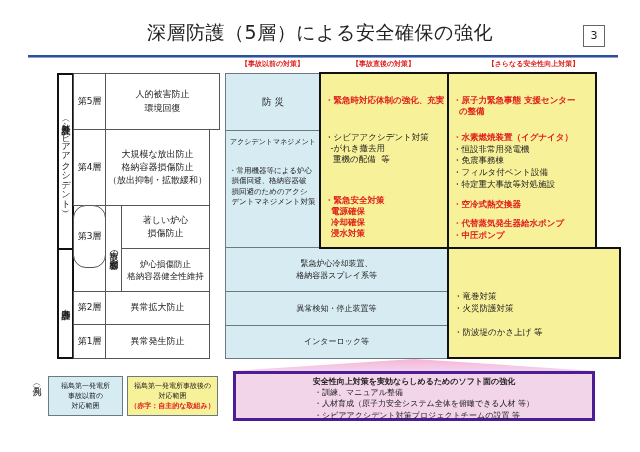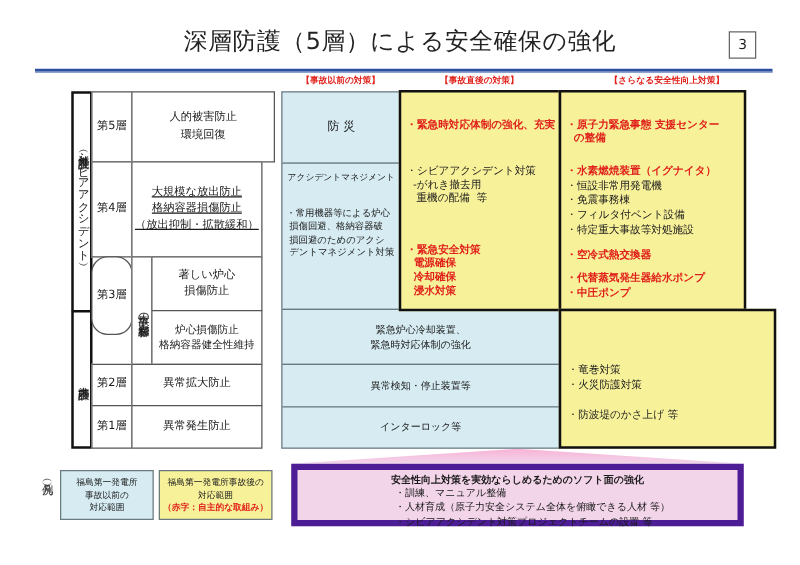--- a/index.html
+++ b/index.html
@@ -29,21 +29,21 @@
   .yellow { background: #f7f19a; border: 2px solid #111; }
   .rcell { position: absolute; font-size: 8.5px; line-height: 1.4; }
   .red { color: #e0201a; font-weight: bold; }
   .blk { color: #1a1a1a; }
   .center { display: flex; align-items: center; justify-content: center; text-align: center; }
 
   .legend-label { font-size: 9px; writing-mode: vertical-rl; text-orientation: upright; color: #333; }
   .legend-box { position: absolute; font-size: 7px; line-height: 1.45; text-align: center; display: flex; flex-direction: column; align-items: center; justify-content: center; }
 
   .soft-box {
-    left: 233px; top: 371px; width: 362px; height: 50px; background: #f3d5ea; border: 5px solid #4c1d95;
+    left: 233px; top: 371px; width: 362px; height: 50px; background: #f3d5ea; border: 3px solid #4c1d95;
     font-size: 8px; line-height: 1.4;
   }
   .arrow-band {
     left: 233px; top: 359px; width: 362px; height: 12px;
     background: linear-gradient(to bottom, #f7b3d6, #f3d5ea);
     clip-path: polygon(0 100%, 50% 0, 100% 100%);
   }
 </style>
 </head>
 <body>
@@ -62,21 +62,21 @@
   </div>
   <div class="cell thick" style="left:57px;top:248px;width:17px;height:111px;">
     <span class="vtext">設計基準内</span>
   </div>
 
   <div class="cell" style="left:73px;top:73px;width:33px;height:57px;">第5層</div>
   <div class="cell" style="left:105px;top:73px;width:115px;height:57px;white-space:pre-line;">人的被害防止
 環境回復</div>
 
   <div class="cell" style="left:73px;top:129px;width:33px;height:77px;">第4層</div>
-  <div class="cell" style="left:105px;top:129px;width:105px;height:77px;white-space:pre-line;text-decoration:underline;">大規模な放出防止
+  <div class="cell" style="left:105px;top:129px;width:105px;height:77px;white-space:pre-line;">大規模な放出防止
 格納容器損傷防止
 （放出抑制・拡散緩和）</div>
 
   <div class="cell" style="left:73px;top:205px;width:33px;height:63px;border-radius:13px;">第3層</div>
   <div class="cell" style="left:105px;top:205px;width:17px;height:87px;">
     <span class="vtext">事故の影響緩和</span>
   </div>
   <div class="cell" style="left:121px;top:205px;width:89px;height:44px;white-space:pre-line;">著しい炉心
 損傷防止</div>
   <div class="cell" style="left:121px;top:248px;width:89px;height:44px;white-space:pre-line;font-size:8.5px;">炉心損傷防止
@@ -93,21 +93,21 @@
 
   <div class="rcell blue center" style="left:225px;top:73px;width:96px;height:58px;font-size:9.5px;">防 災</div>
   <div class="rcell blue" style="left:225px;top:130px;width:96px;height:118px;padding:7px 3px;">
     <div style="font-size:7px;text-align:center;margin-bottom:18px;">アクシデントマネジメント</div>
     <div style="font-size:7.5px;white-space:pre;line-height:1.4;">・常用機器等による炉心
  損傷回避、格納容器破
  損回避のためのアクシ
  デントマネジメント対策</div>
   </div>
   <div class="rcell blue center" style="left:225px;top:247px;width:223px;height:45px;white-space:pre-line;font-size:8px;">緊急炉心冷却装置、
-緊急時対応体制の強化</div>
+格納容器スプレイ系等</div>
   <div class="rcell blue center" style="left:225px;top:291px;width:223px;height:35px;font-size:8px;">異常検知・停止装置等</div>
   <div class="rcell blue center" style="left:225px;top:325px;width:223px;height:34px;font-size:8px;">インターロック等</div>
 
   <div class="rcell yellow" style="left:319px;top:72px;width:130px;height:177px;padding:21px 4px 4px 4px;">
     <div class="red" style="font-size:8.5px;white-space:pre;">・緊急時対応体制の強化、充実</div>
     <div class="blk" style="font-size:8.5px;white-space:pre;margin-top:25px;line-height:1.3;">・シビアアクシデント対策
   -がれき撤去用
    重機の配備  等</div>
     <div class="red" style="font-size:8.5px;white-space:pre;margin-top:30px;line-height:1.3;">・緊急安全対策
   電源確保

